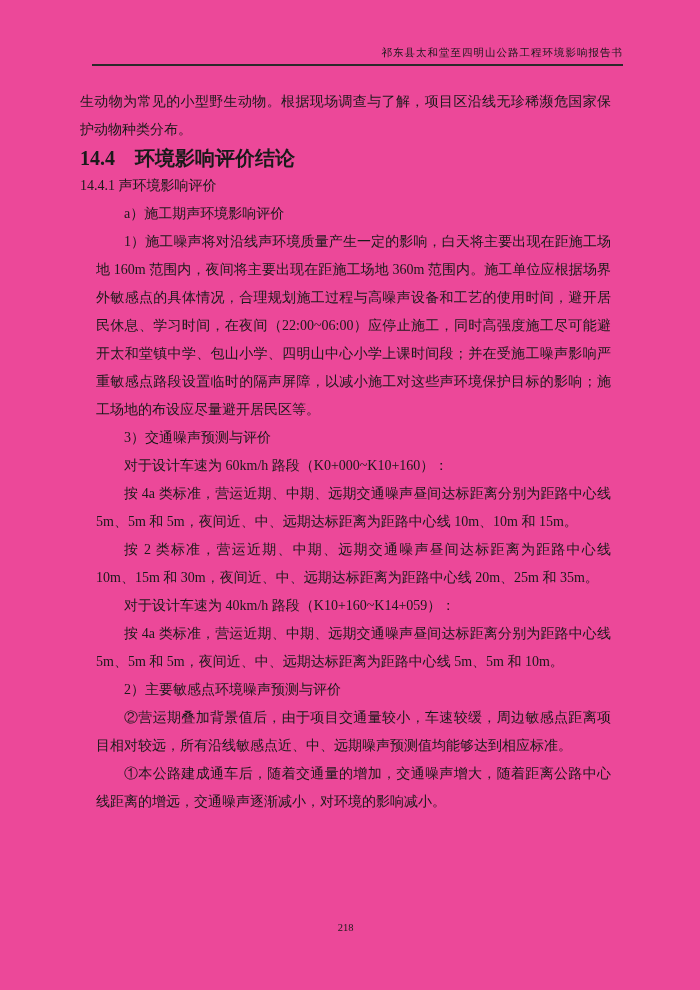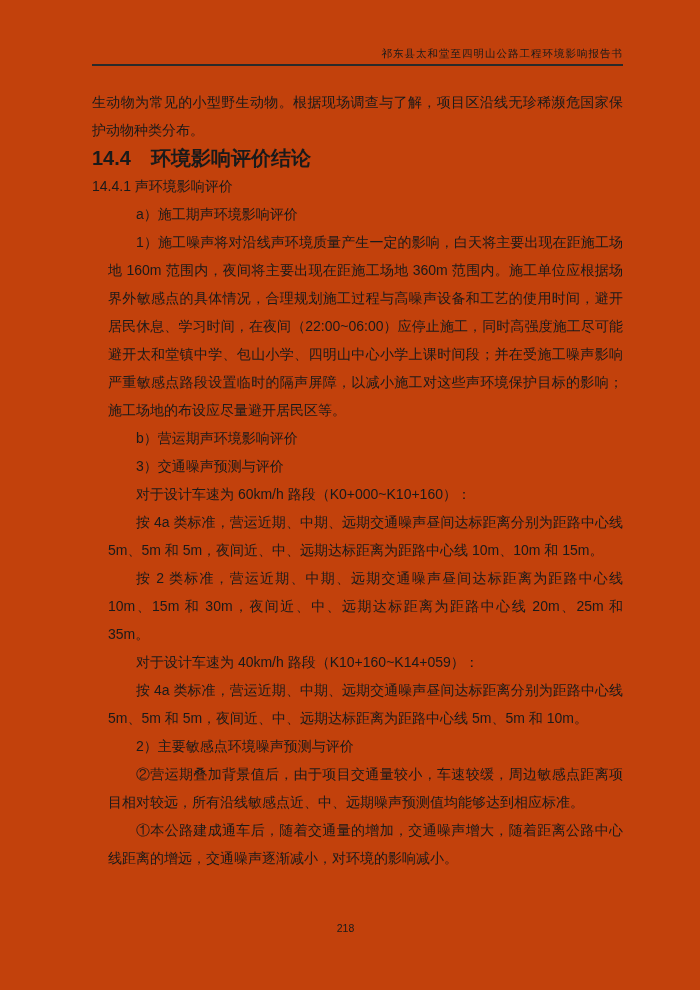--- a/index.html
+++ b/index.html
@@ -4,40 +4,40 @@
 <style>
   html, body {
     margin: 0;
     padding: 0;
     background: #ffffff;
   }
   .page {
     position: relative;
     width: 700px;
     height: 990px;
-    background: #c2410c;
+    background: #ec4899;
     overflow: hidden;
-    font-family: Liberation Sans, sans-serif;
+    font-family: Liberation Serif, serif;
     color: #1a1a1a;
   }
   .header {
     position: absolute;
     left: 92px;
     top: 46px;
     width: 531px;
     text-align: right;
     font-size: 10.5px;
     line-height: 14px;
     letter-spacing: 1px;
     padding-bottom: 4px;
     border-bottom: 2px solid #2a2a2a;
   }
   .content {
     position: absolute;
-    left: 92px;
+    left: 80px;
     top: 88px;
     width: 531px;
     font-size: 14px;
     line-height: 28px;
     text-align: justify;
   }
   .content p {
     margin: 0;
   }
   .content p.body {
@@ -74,21 +74,20 @@
   <div class="header">
     <span>祁东县太和堂至四明山公路工程环境影响报告书</span>
   </div>
 
   <div class="content" id="document-body">
       <p class="continuation">生动物为常见的小型野生动物。根据现场调查与了解，项目区沿线无珍稀濒危国家保护动物种类分布。</p>
       <p class="heading1">14.4　环境影响评价结论</p>
       <p class="heading2">14.4.1  声环境影响评价</p>
       <p class="body">a）施工期声环境影响评价</p>
       <p class="body">1）施工噪声将对沿线声环境质量产生一定的影响，白天将主要出现在距施工场地 160m 范围内，夜间将主要出现在距施工场地 360m 范围内。施工单位应根据场界外敏感点的具体情况，合理规划施工过程与高噪声设备和工艺的使用时间，避开居民休息、学习时间，在夜间（22:00~06:00）应停止施工，同时高强度施工尽可能避开太和堂镇中学、包山小学、四明山中心小学上课时间段；并在受施工噪声影响严重敏感点路段设置临时的隔声屏障，以减小施工对这些声环境保护目标的影响；施工场地的布设应尽量避开居民区等。</p>
-      <p class="body">b）营运期声环境影响评价</p>
       <p class="body">3）交通噪声预测与评价</p>
       <p class="body">对于设计车速为 60km/h 路段（K0+000~K10+160）：</p>
       <p class="body">按 4a 类标准，营运近期、中期、远期交通噪声昼间达标距离分别为距路中心线 5m、5m 和 5m，夜间近、中、远期达标距离为距路中心线 10m、10m 和 15m。</p>
       <p class="body">按 2 类标准，营运近期、中期、远期交通噪声昼间达标距离为距路中心线 10m、15m 和 30m，夜间近、中、远期达标距离为距路中心线 20m、25m 和 35m。</p>
       <p class="body">对于设计车速为 40km/h 路段（K10+160~K14+059）：</p>
       <p class="body">按 4a 类标准，营运近期、中期、远期交通噪声昼间达标距离分别为距路中心线 5m、5m 和 5m，夜间近、中、远期达标距离为距路中心线 5m、5m 和 10m。</p>
       <p class="body">2）主要敏感点环境噪声预测与评价</p>
       <p class="body">②营运期叠加背景值后，由于项目交通量较小，车速较缓，周边敏感点距离项目相对较远，所有沿线敏感点近、中、远期噪声预测值均能够达到相应标准。</p>
       <p class="body">①本公路建成通车后，随着交通量的增加，交通噪声增大，随着距离公路中心线距离的增远，交通噪声逐渐减小，对环境的影响减小。</p>
     </div>

